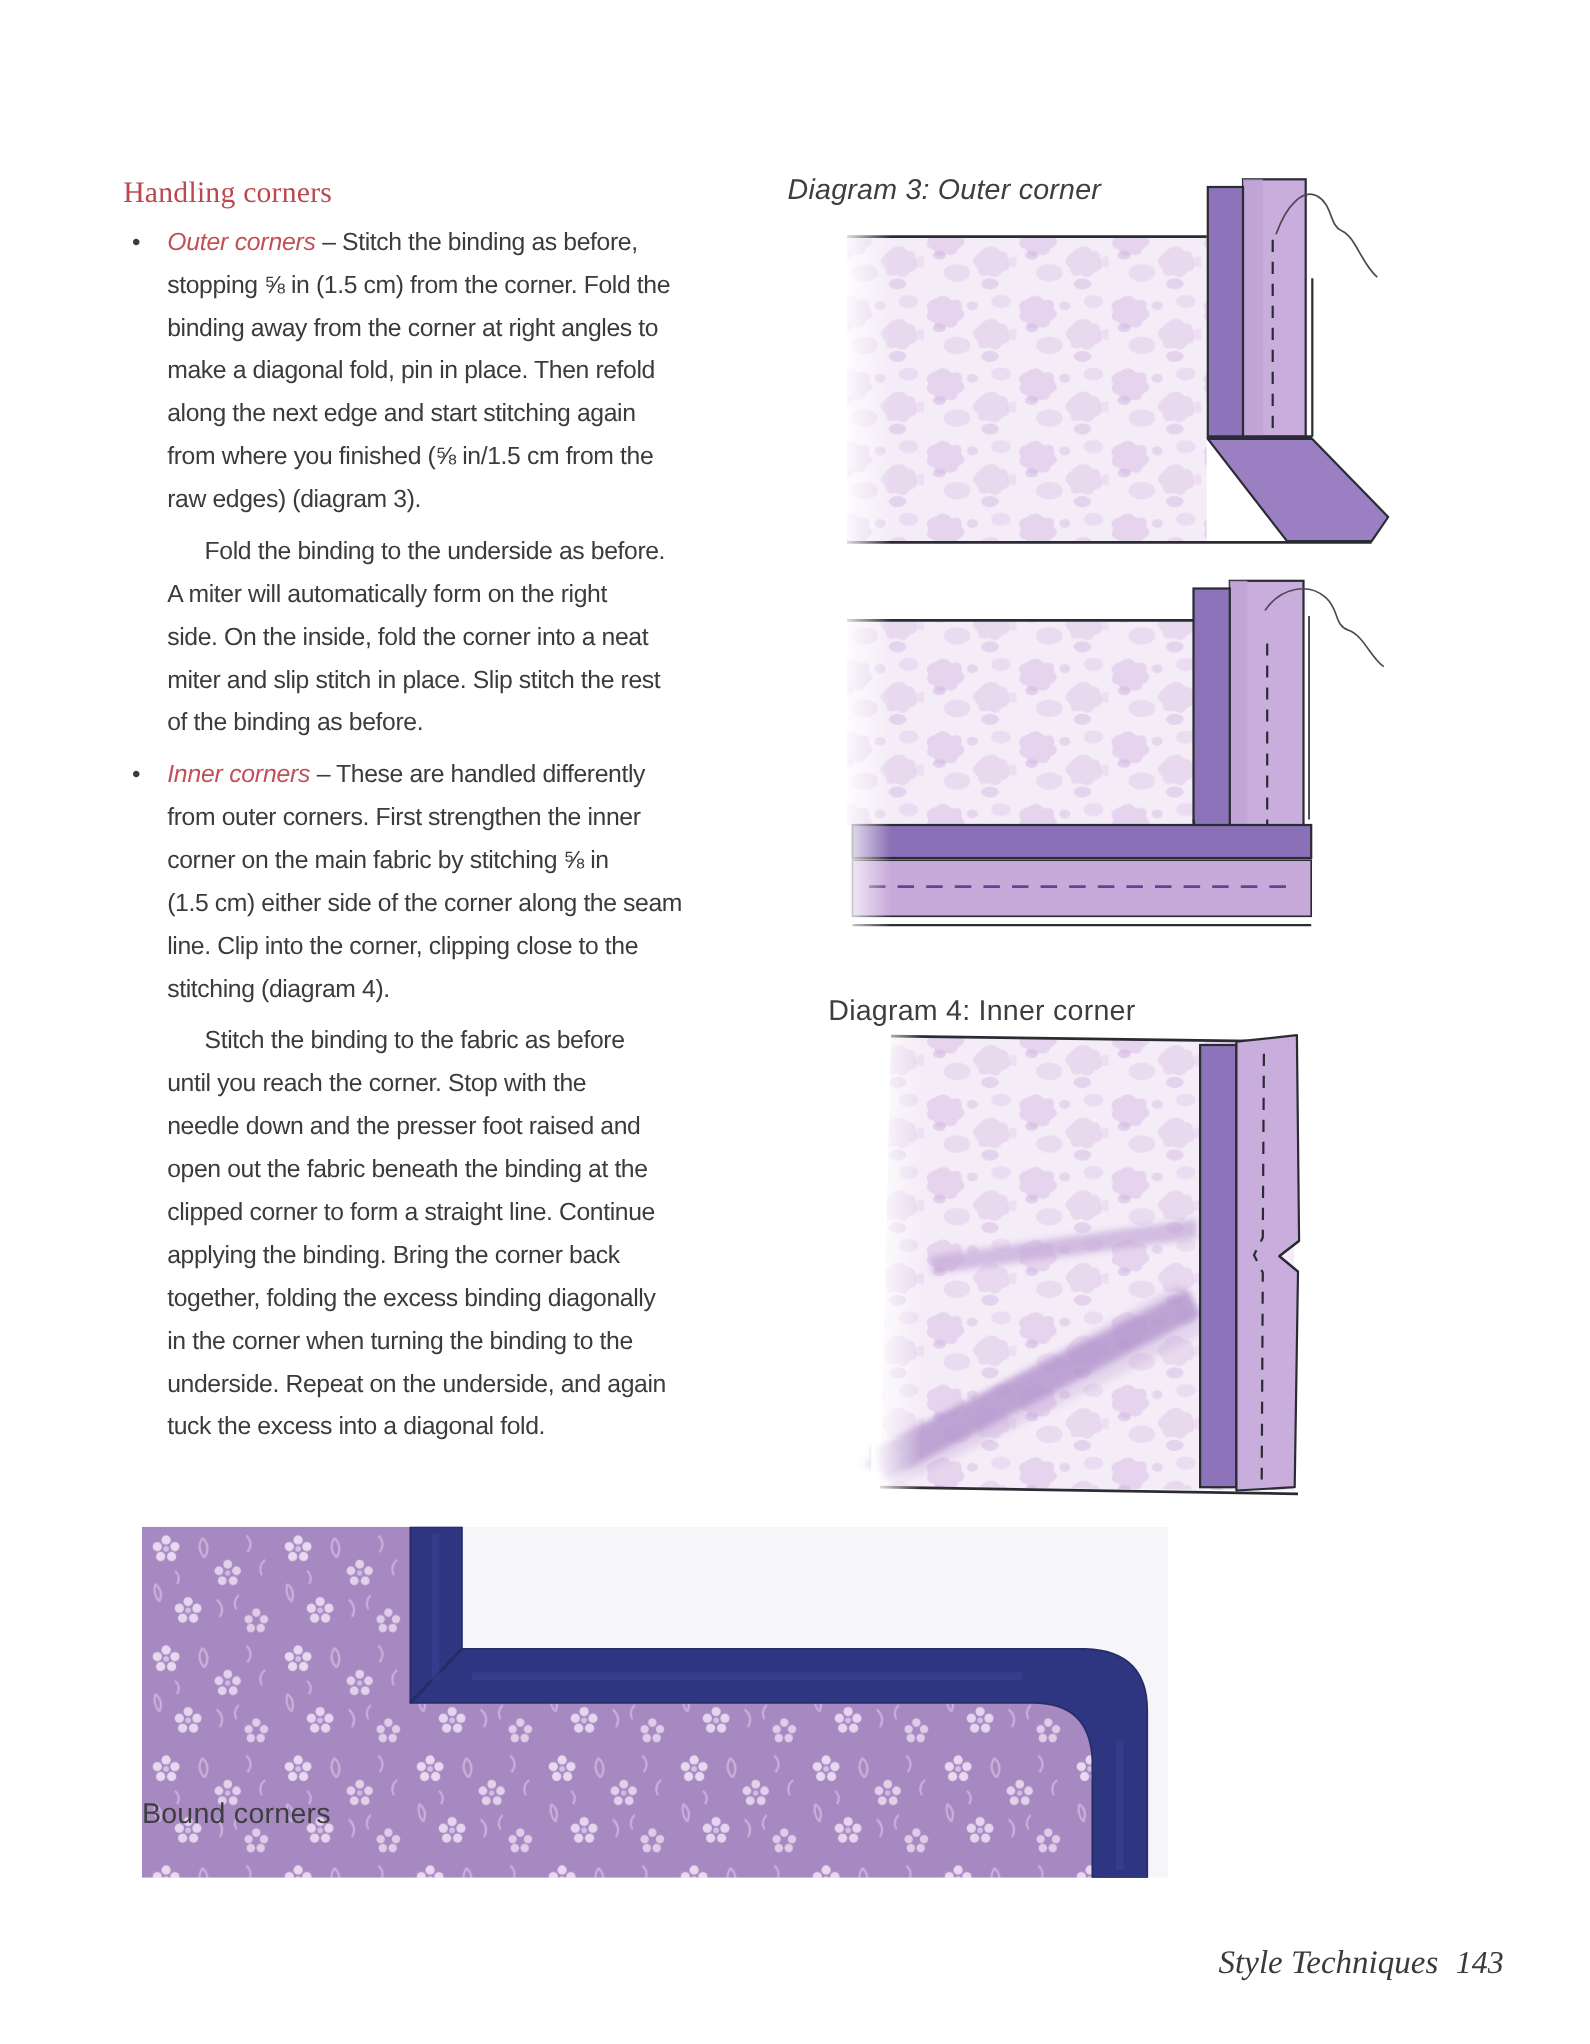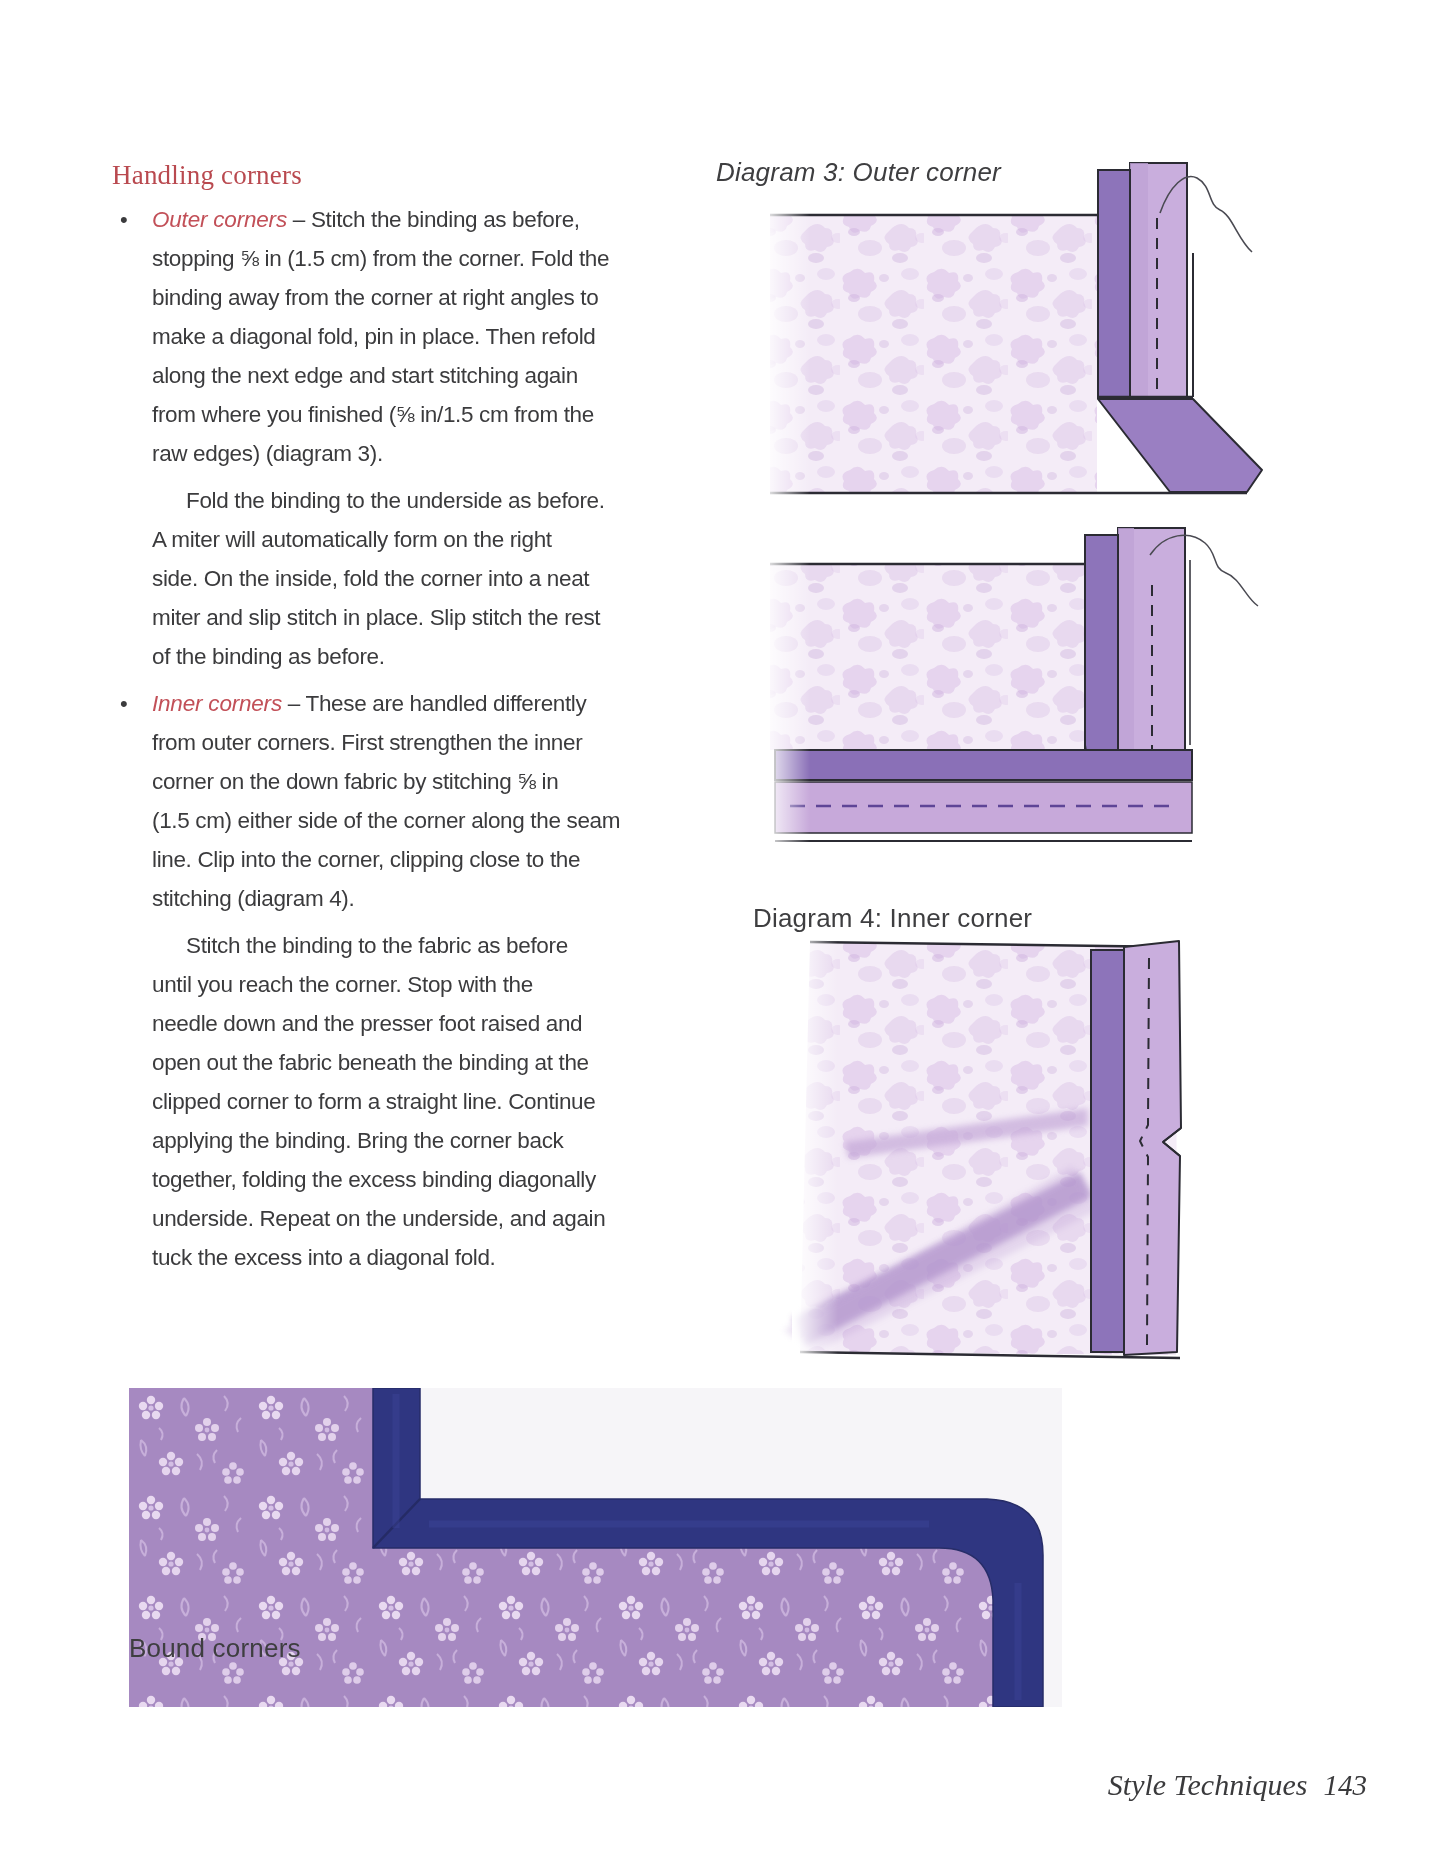--- a/index.html
+++ b/index.html
@@ -78,31 +78,32 @@
         <div class="line body-line">along the next edge and start stitching again</div>
         <div class="line body-line">from where you finished (⅝ in/1.5 cm from the</div>
         <div class="line body-line">raw edges) (diagram 3).</div>
         <div class="line indent-line">Fold the binding to the underside as before.</div>
         <div class="line body-line">A miter will automatically form on the right</div>
         <div class="line body-line">side. On the inside, fold the corner into a neat</div>
         <div class="line body-line">miter and slip stitch in place. Slip stitch the rest</div>
         <div class="line body-line">of the binding as before.</div>
         <div class="line bullet-line"><span class="dot">•</span><span class="lead">Inner corners</span><span> – These are handled differently</span></div>
         <div class="line body-line">from outer corners. First strengthen the inner</div>
-        <div class="line body-line">corner on the down fabric by stitching ⅝ in</div>
+        <div class="line body-line">corner on the main fabric by stitching ⅝ in</div>
         <div class="line body-line">(1.5 cm) either side of the corner along the seam</div>
         <div class="line body-line">line. Clip into the corner, clipping close to the</div>
         <div class="line body-line">stitching (diagram 4).</div>
         <div class="line indent-line">Stitch the binding to the fabric as before</div>
         <div class="line body-line">until you reach the corner. Stop with the</div>
         <div class="line body-line">needle down and the presser foot raised and</div>
         <div class="line body-line">open out the fabric beneath the binding at the</div>
         <div class="line body-line">clipped corner to form a straight line. Continue</div>
         <div class="line body-line">applying the binding. Bring the corner back</div>
         <div class="line body-line">together, folding the excess binding diagonally</div>
+        <div class="line body-line">in the corner when turning the binding to the</div>
         <div class="line body-line">underside. Repeat on the underside, and again</div>
         <div class="line body-line">tuck the excess into a diagonal fold.</div>
       </div>
   </section>
 
   <div class="diag-label" id="d3-label">Diagram 3: Outer corner</div>
   <div class="diag-label" id="d4-label">Diagram 4: Inner corner</div>
 
   <svg id="diagrams-svg" width="630" height="1231" viewBox="640 150 630 1231">
     <defs>

